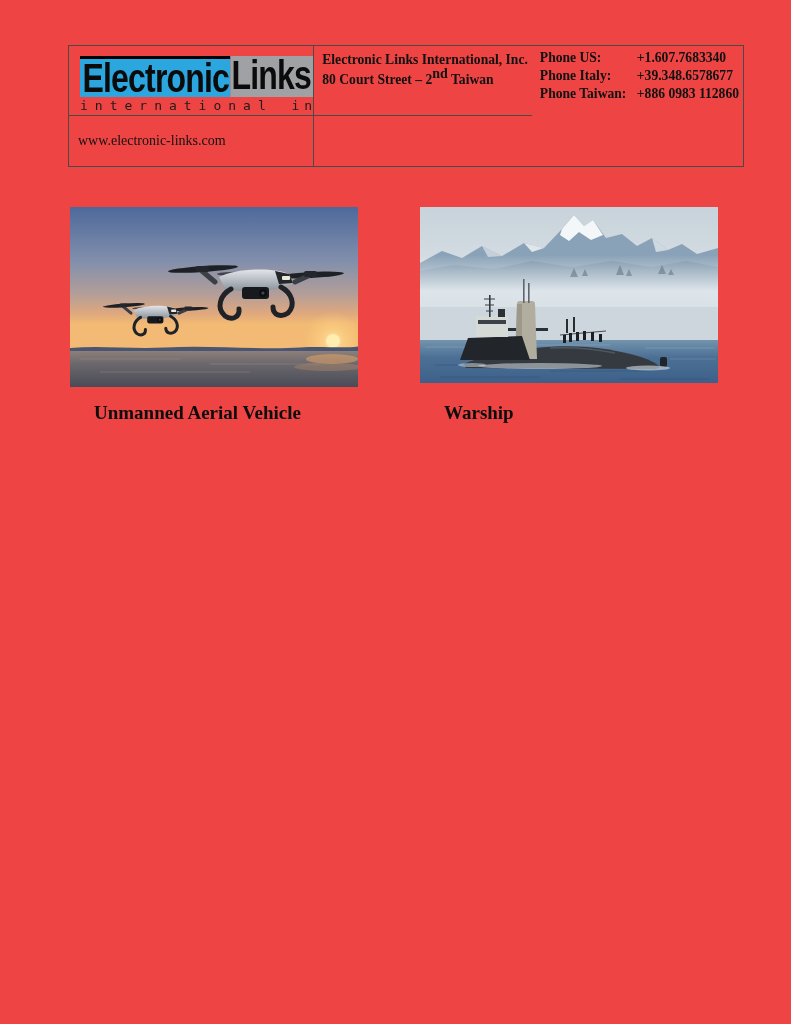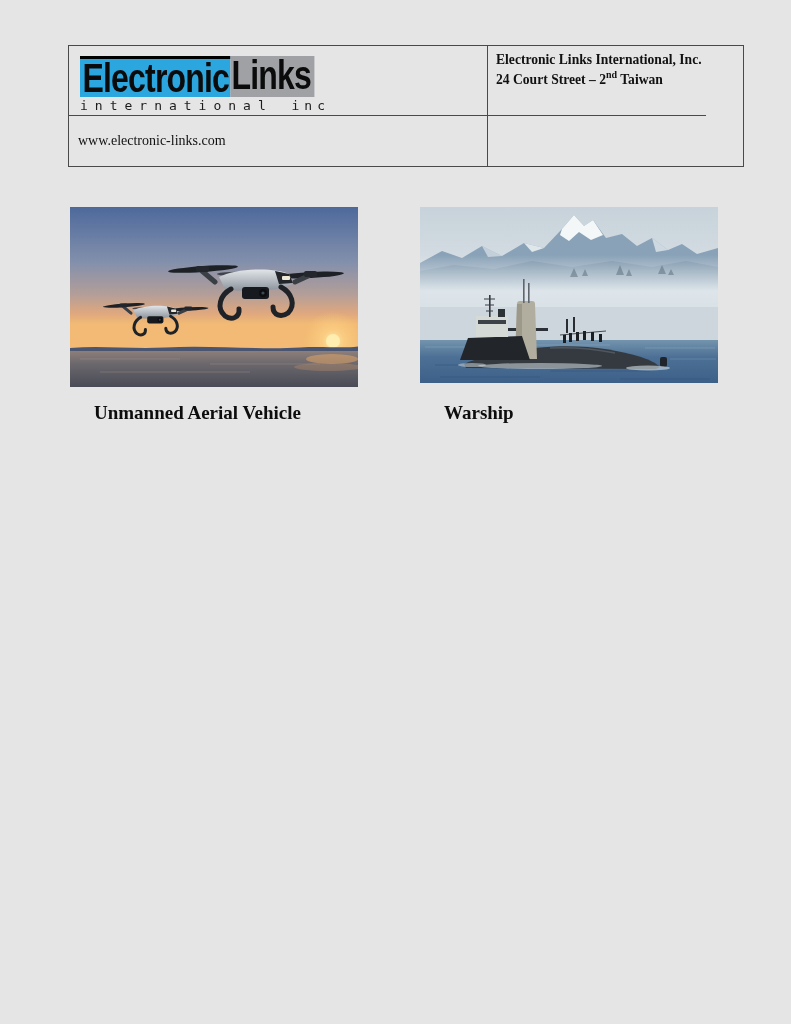--- a/index.html
+++ b/index.html
@@ -1,17 +1,17 @@
 <!DOCTYPE html>
 <html><head>
 <meta charset="utf-8">
 <style>
   html,body { margin:0; padding:0; background:#ffffff; }
   .page {
-    position:relative; width:791px; height:1024px; background:#e5e5e5;
+    position:relative; width:791px; height:1024px; background:#ef4444;
     font-family:"Liberation Serif", serif; color:#111; overflow:hidden;
   }
 
   
   .htable {
     position:absolute; left:68px; top:45px; width:676px; height:122px;
     border:1px solid #4a4a4a; display:flex; box-sizing:border-box;
   }
   .col-left  { width:419px; border-right:1px solid #4a4a4a; display:flex; flex-direction:column; box-sizing:border-box; }
   .col-right { flex:1; display:flex; flex-direction:row; }
@@ -29,21 +29,21 @@
   .brand-primary  { padding:0 2px 0 3px; border-top:3px solid #000; box-sizing:border-box; }
   .brand-secondary{ padding:0 4px 0 1px; }
   .brand-sub { width:250px; display:flex; justify-content:space-between; margin-top:1px;
                font-family:"DejaVu Sans Mono", monospace; font-size:13px; color:#1c1c1c; }
   .tag-left  { letter-spacing:7px; }
   .tag-right { letter-spacing:5px; }
 
   .website { font-size:14px; font-weight:normal; white-space:nowrap; }
 
   .addr-line { font-size:13.6px; font-weight:bold; line-height:20px; white-space:pre; }
-  .addr-line sup { font-size:10px; vertical-align:super; line-height:0; }
+  .addr-line sup { font-size:14px; vertical-align:super; line-height:0; }
 
   .phone-row { display:flex; font-size:13.6px; font-weight:bold; line-height:18px; white-space:pre; }
   .phone-label { width:97px; flex:none; }
 
   
   .fig { position:absolute; }
   .fig-uav  { left:70px;  top:207px; width:288px; height:180px; }
   .fig-ship { left:420px; top:207px; width:298px; height:176px; }
   .fig svg { display:block; }
 
@@ -71,21 +71,32 @@
         </div>
       </div>
       <div class="cell-web">
         <span class="website">www.electronic-links.com</span>
       </div>
     </div>
 
     <div class="col-right">
       <div class="cell-addr">
         <div class="addr-line">Electronic Links International, Inc.</div>
-        <div class="addr-line"><span>24 Court Street – 2</span><sup>nd</sup> <span>Taiwan</span></div>
+        <div class="addr-line"><span>80 Court Street – 2</span><sup>nd</sup> <span>Taiwan</span></div>
+      </div>
+      <div class="cell-phones">
+        <div class="phone-row">
+          <span class="phone-label">Phone US:</span><span class="phone-number">+1.607.7683340</span>
+        </div>
+        <div class="phone-row">
+          <span class="phone-label">Phone Italy:</span><span class="phone-number">+39.348.6578677</span>
+        </div>
+        <div class="phone-row">
+          <span class="phone-label">Phone Taiwan:</span><span class="phone-number">+886 0983 112860</span>
+        </div>
       </div>
     </div>
   </div>
 
   <div class="fig fig-uav">
     <svg width="288" height="180" viewBox="0 0 288 180" role="img">
       <defs>
         <linearGradient id="duskSky" x1="0" y1="0" x2="0" y2="1">
           <stop offset="0" stop-color="#4d699b"></stop>
           <stop offset="0.38" stop-color="#8390ac"></stop>

